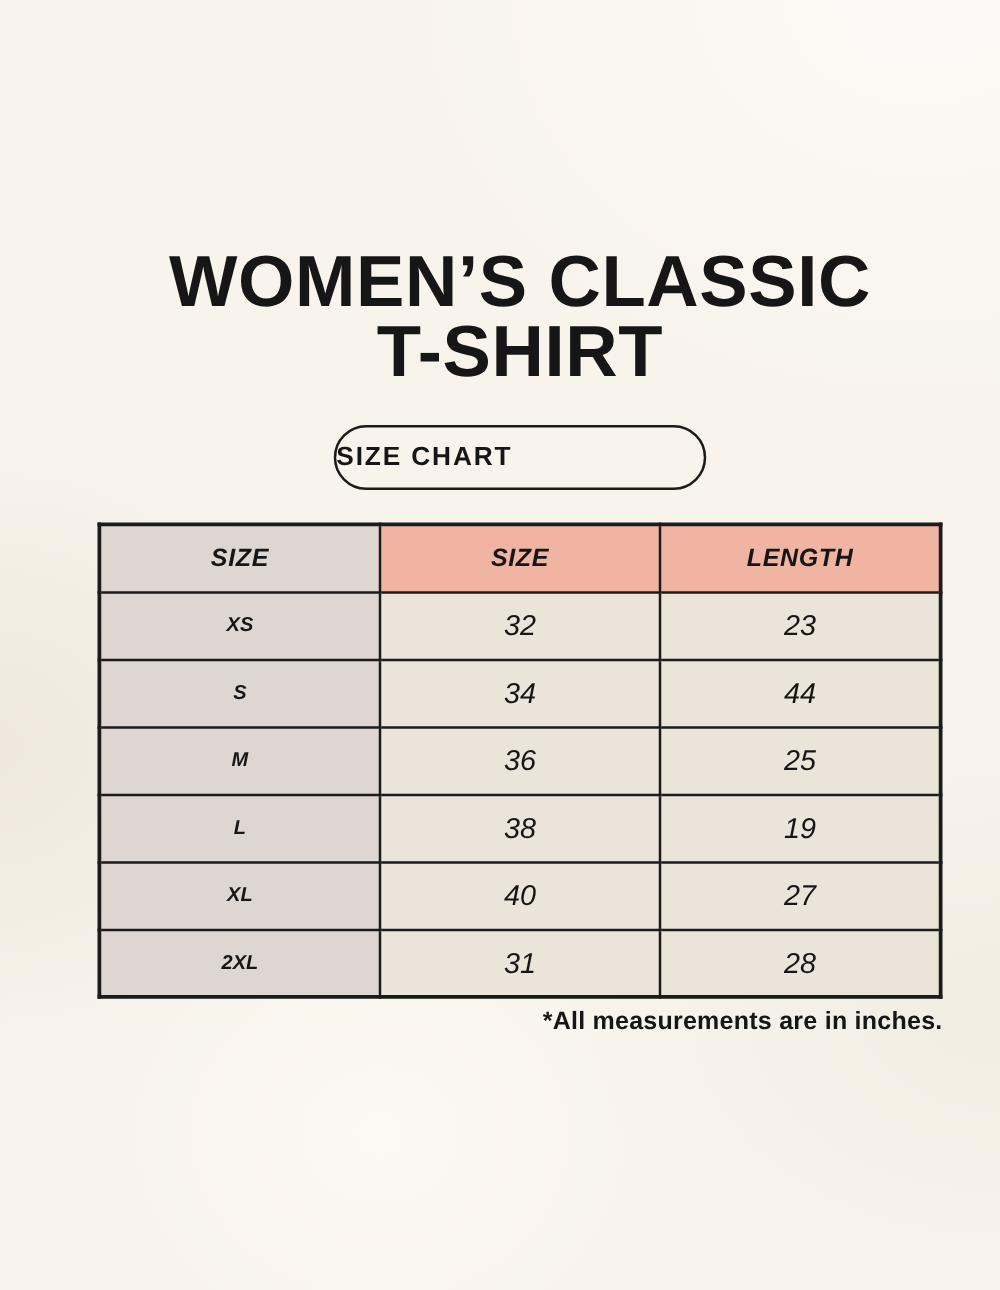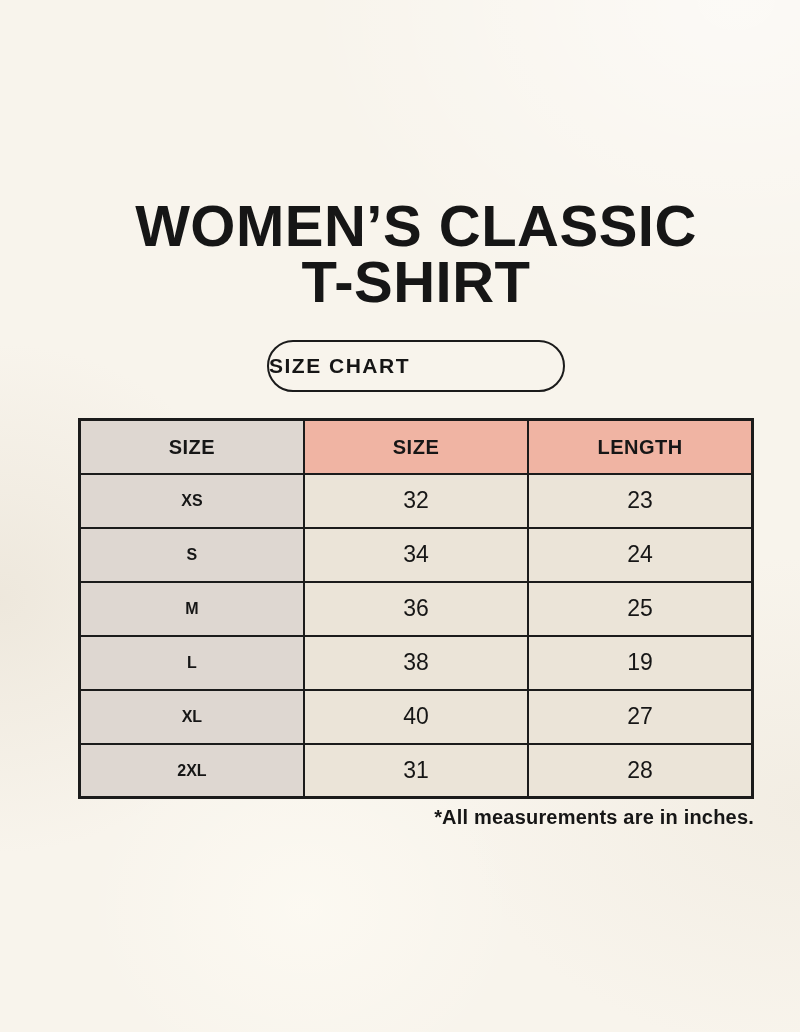--- a/index.html
+++ b/index.html
@@ -46,20 +46,21 @@
     font-size: 21px;
     font-weight: 700;
     letter-spacing: 1.5px;
   }
   .size-table {
     margin: 26px auto 0;
     width: 676px;
     table-layout: fixed;
     border-collapse: collapse;
     border: 3px solid var(--border-black, #1b1b1b);
+    font-style: italic;
   }
   .size-table th, .size-table td {
     border: 2px solid var(--border-black, #1b1b1b);
     height: 54px;
     text-align: center;
     vertical-align: middle;
     background: var(--cell-cream, #ebe4d8);
   }
   .size-table th {
     background: var(--header-pink, #f0b4a3);
@@ -112,21 +113,21 @@
     </thead>
     <tbody>
       <tr>
         <td class="size-cell">XS</td>
         <td>32</td>
         <td>23</td>
       </tr>
       <tr>
         <td class="size-cell">S</td>
         <td>34</td>
-        <td>24</td>
+        <td>44</td>
       </tr>
       <tr>
         <td class="size-cell">M</td>
         <td>36</td>
         <td>25</td>
       </tr>
       <tr>
         <td class="size-cell">L</td>
         <td>38</td>
         <td>19</td>

